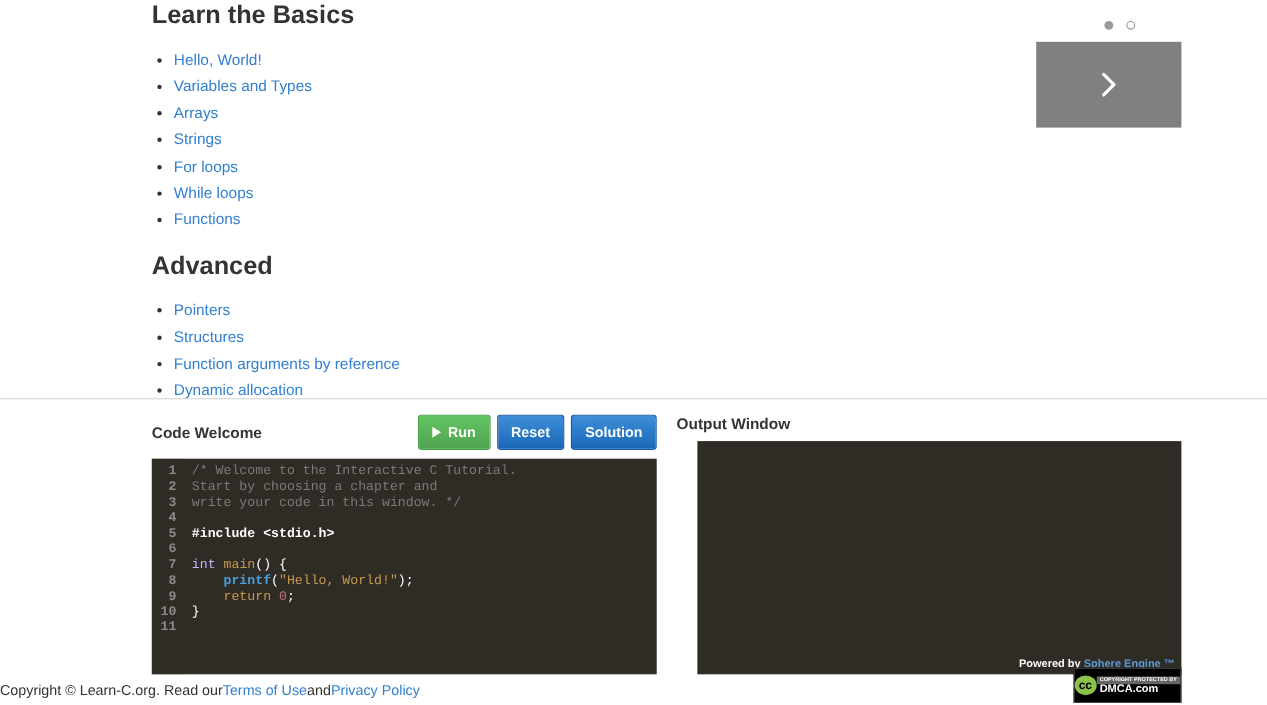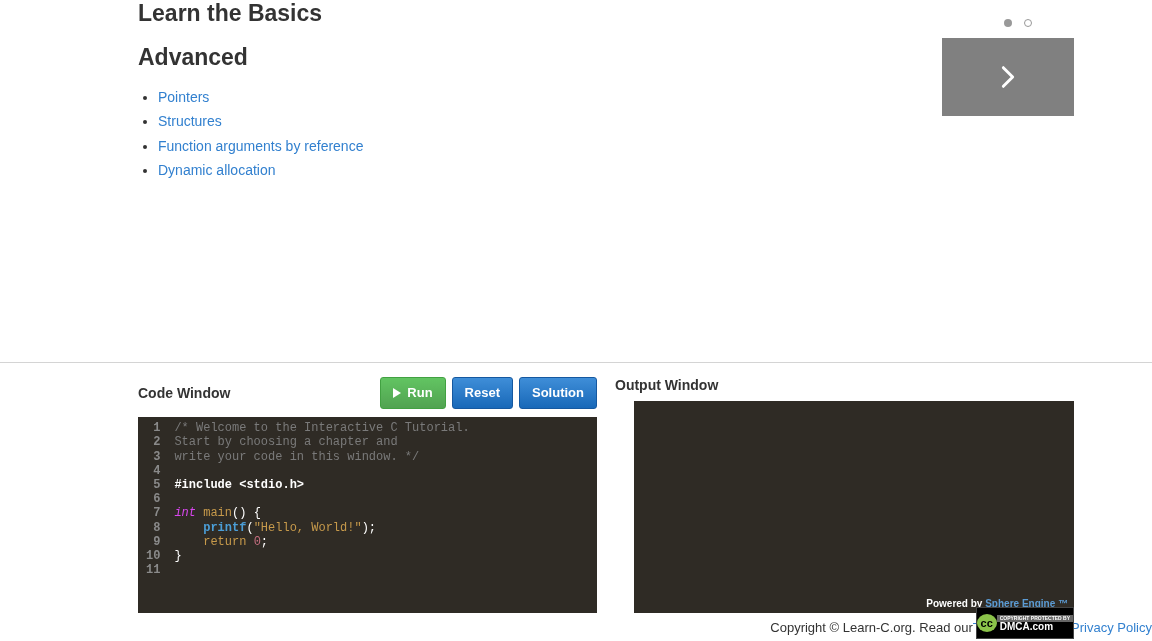--- a/index.html
+++ b/index.html
@@ -33,39 +33,48 @@
 .play-triangle { width: 0; height: 0; border-left: 8px solid #fff; border-top: 5px solid transparent; border-bottom: 5px solid transparent; }
 .code-area { flex: 1; background: #2f2b25; display: flex; font-family: Consolas, "Liberation Mono", Menlo, monospace; font-size: 12px; line-height: 14.2px; overflow: hidden; }
 .gutter { background: #2f2b25; color: #8a8a8a; text-align: right; padding: 4px 6px 4px 8px; font-weight: 700; }
 .code-text { padding: 4px 8px; white-space: pre; }
 .output-area { flex: 1; background: #2f2b25; position: relative; margin-left: 19px; }
 .powered { position: absolute; right: 6px; bottom: 4px; font-size: 10px; color: #fff; font-weight: 700; }
 .powered a { color: #5b9bd4; text-decoration: none; }
 .c-comment { color: #7a7a7a; }
 .c-pre { color: #fff; font-weight: 700; }
 .c-kw { color: #c79a4b; }
-.c-type { color: #d946ef; font-style: italic; }
+.c-type { color: #c4b5fd; }
 .c-fn { color: #4b9ed7; font-weight: 700; }
 .c-str { color: #c79a4b; }
 .c-num { color: #c46d7f; }
 .c-plain { color: #fff; }
-.footer { position: absolute; left: 0; right: 0; bottom: 0; height: 28px; display: flex; align-items: center; justify-content: flex-end; font-size: 13px; color: #333; }
+.footer { position: absolute; left: 0; right: 0; bottom: 0; height: 28px; display: flex; align-items: center; justify-content: flex-start; font-size: 13px; color: #333; }
 .footer a { color: #3280cf; text-decoration: none; }
 .dmca { position: absolute; right: 78px; bottom: 2px; display: flex; align-items: center; height: 32px; border: 1px solid #444; font-size: 8px; font-weight: 700; background: #000; color: #fff; }
 .dmca-badge { width: 20px; height: 18px; background: #8bc34a; border-radius: 50%; display: flex; align-items: center; justify-content: center; color: #000; font-size: 11px; }
 .dmca-top { background: #666; font-size: 5px; padding: 1px 3px; line-height: 1; }
 .dmca-main { padding: 0 3px; font-size: 10px; line-height: 1; }
 </style>
 </head>
 <body>
 
 <div class="content">
   <div class="content-inner">
     <div class="lessons-col">
       <h2 class="section-title">Learn the Basics</h2>
+      <ul class="lesson-list" id="basics-list">
+          <li><a href="#">Hello, World!</a></li>
+          <li><a href="#">Variables and Types</a></li>
+          <li><a href="#">Arrays</a></li>
+          <li><a href="#">Strings</a></li>
+          <li><a href="#">For loops</a></li>
+          <li><a href="#">While loops</a></li>
+          <li><a href="#">Functions</a></li>
+        </ul>
       <h2 class="section-title">Advanced</h2>
       <ul class="lesson-list" id="advanced-list">
           <li><a href="#">Pointers</a></li>
           <li><a href="#">Structures</a></li>
           <li><a href="#">Function arguments by reference</a></li>
           <li><a href="#">Dynamic allocation</a></li>
         </ul>
     </div>
   </div>
 
@@ -80,21 +89,21 @@
         </svg>
     </div>
   </div>
 
 </div>
 
 <div class="editor-panel">
   <div class="editor-inner">
     <div class="pane">
       <div class="pane-header">
-        <span class="pane-title">Code Window</span>
+        <span class="pane-title">Code Welcome</span>
         <div class="btn-row">
           <button class="btn btn-run">
               <span class="play-triangle"></span>
               <span>Run</span>
             </button>
           <button class="btn btn-blue">Reset</button>
           <button class="btn btn-blue">Solution</button>
         </div>
       </div>
       <div class="code-area">

